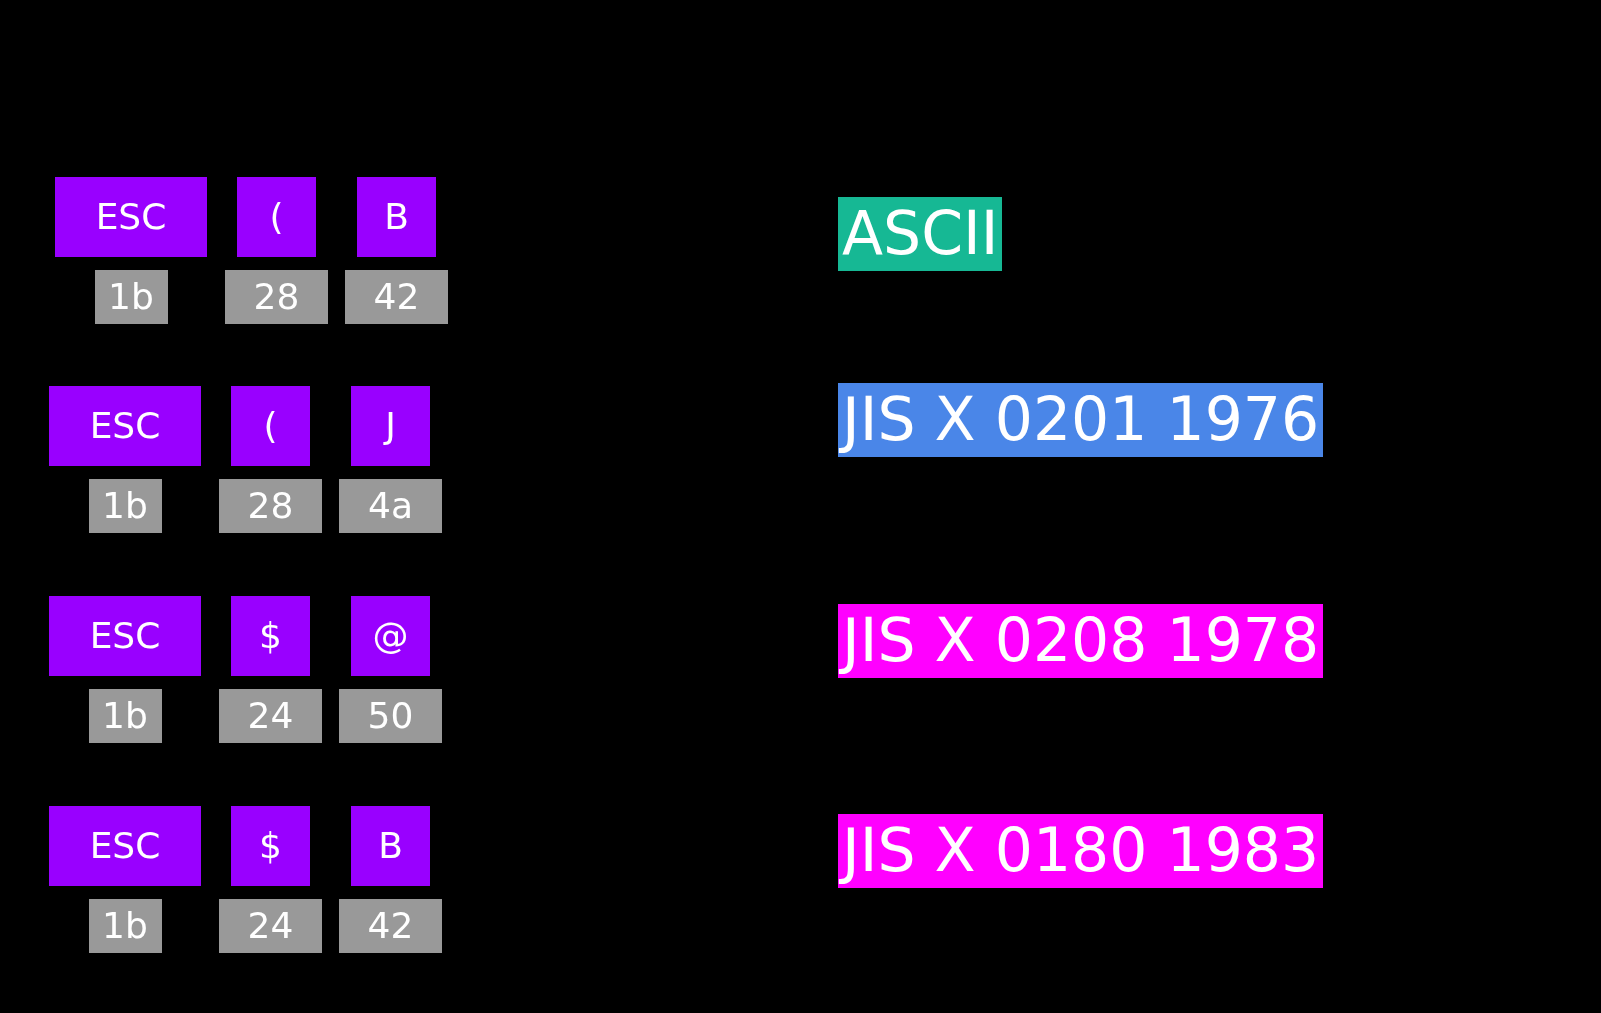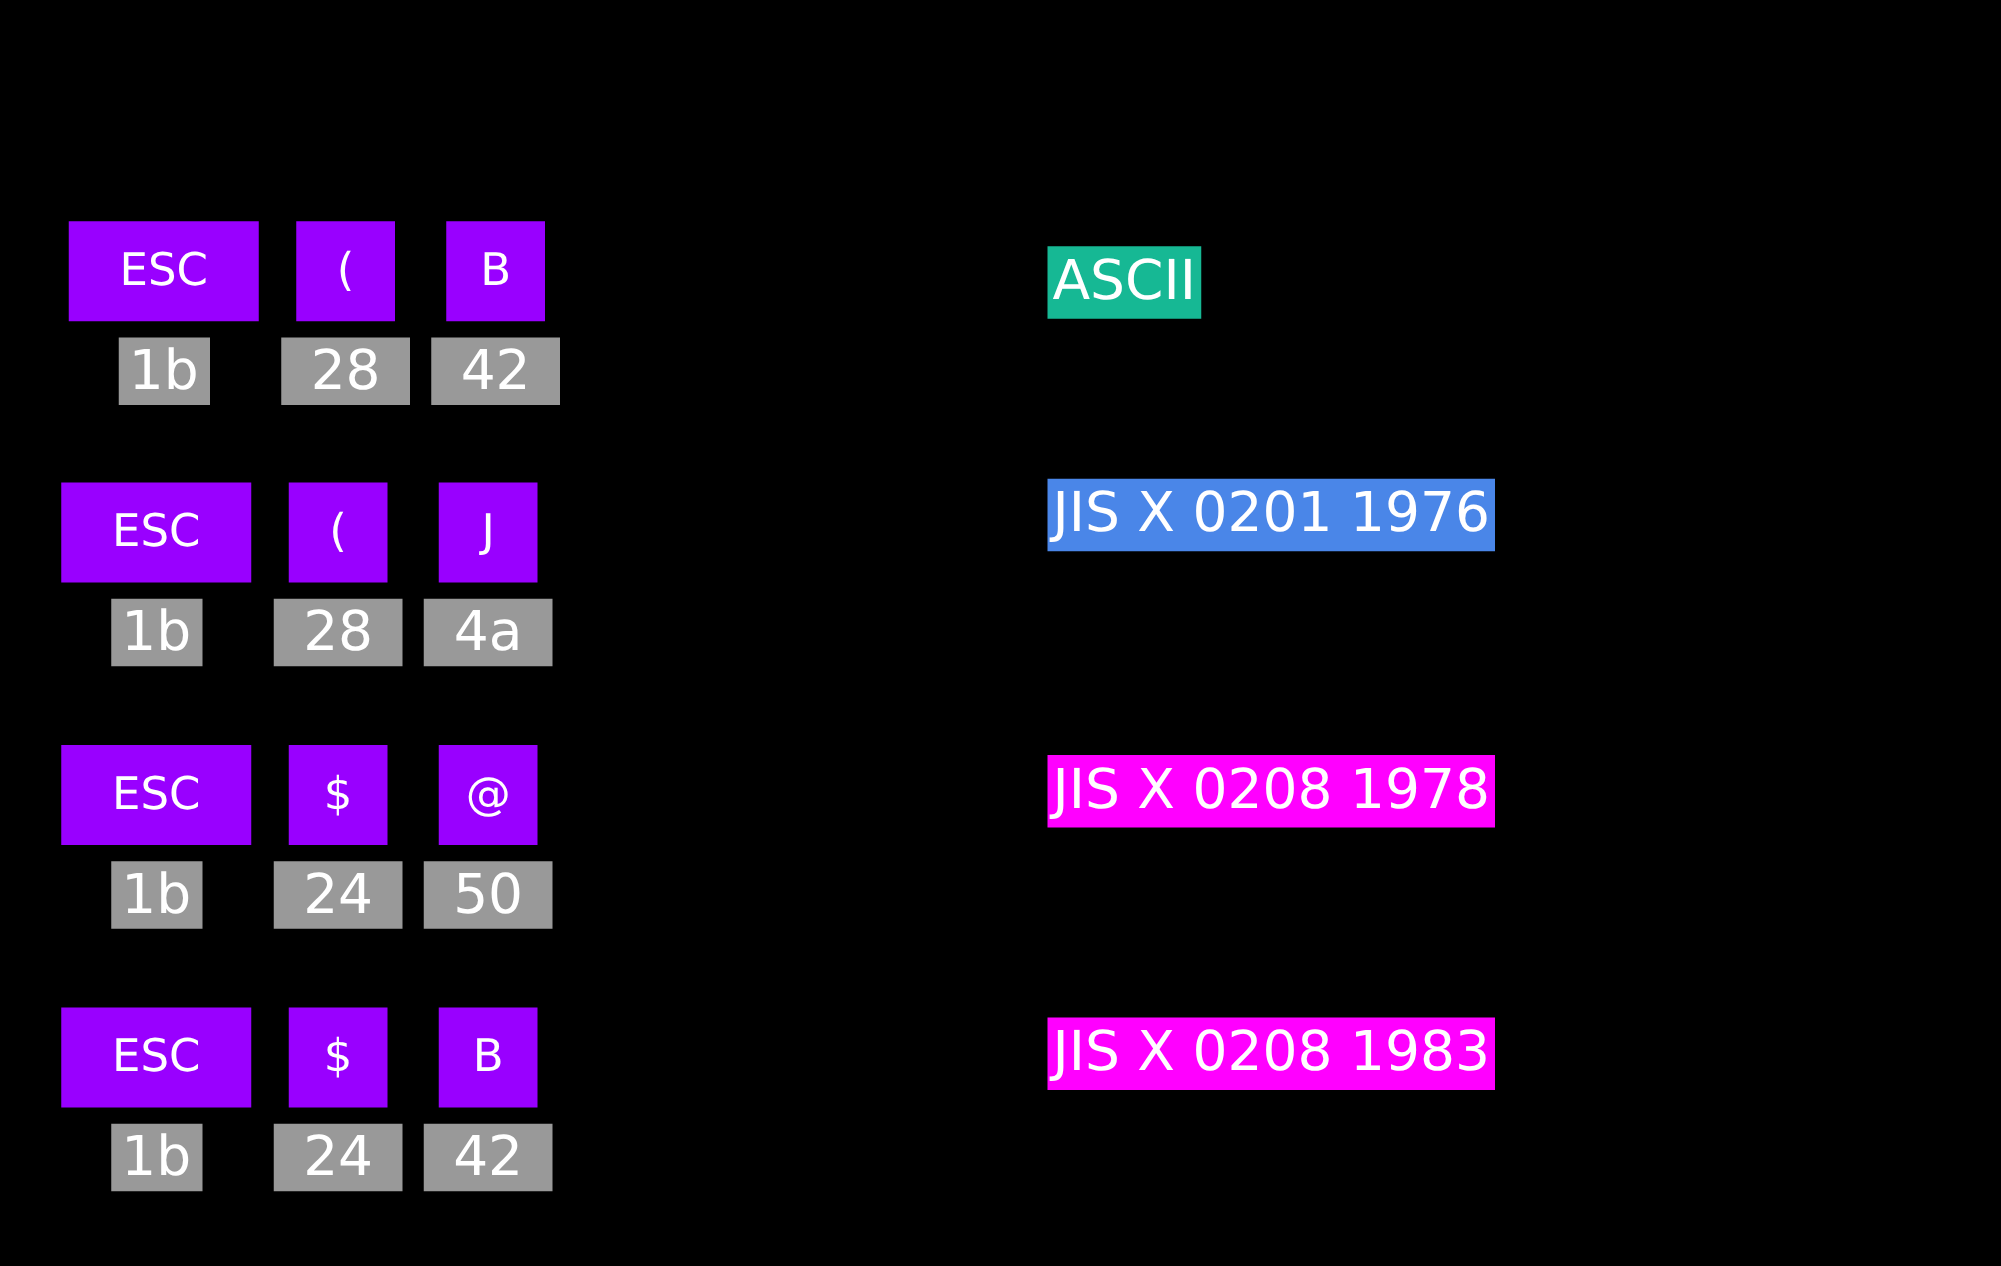--- a/index.html
+++ b/index.html
@@ -48,39 +48,39 @@
   }
   .key-tile.wide { width: 152px; }
   .key-tile.square { width: 79px; }
 
   .hex-tile {
     background: #999999;
     color: #ffffff;
     display: flex;
     align-items: center;
     justify-content: center;
-    font-size: 44px;
+    font-size: 36px;
     line-height: 1;
     box-sizing: border-box;
     height: 54px;
     margin-top: 13px;
   }
   .hex-tile.w-narrow { width: 73px; }
   .hex-tile.w-square { width: 103px; }
 
   .gap-a { width: 18px; }
   .gap-b { width: 17px; }
 
   
   .charset-label {
     position: absolute;
     display: inline-flex;
     align-items: center;
     color: #ffffff;
-    font-size: 44px;
+    font-size: 60px;
     line-height: 1;
     padding: 6px 4px 8px 4px;
     box-sizing: border-box;
     white-space: nowrap;
   }
 </style>
 </head>
 <body>
 
 <div id="diagram">
@@ -160,15 +160,15 @@
         <div class="hex-tile w-square">24</div>
       </div>
       <div class="gap-b"></div>
       <div class="tile-group">
         <div class="key-tile square">B</div>
         <div class="hex-tile w-square">42</div>
       </div>
     </div>
   </div>
 
-  <div class="charset-label" style="left:838px; top:814px; background:#ff00ff;">JIS X 0208 1983</div>
+  <div class="charset-label" style="left:838px; top:814px; background:#ff00ff;">JIS X 0180 1983</div>
 
 </div>
 
 </body></html>

